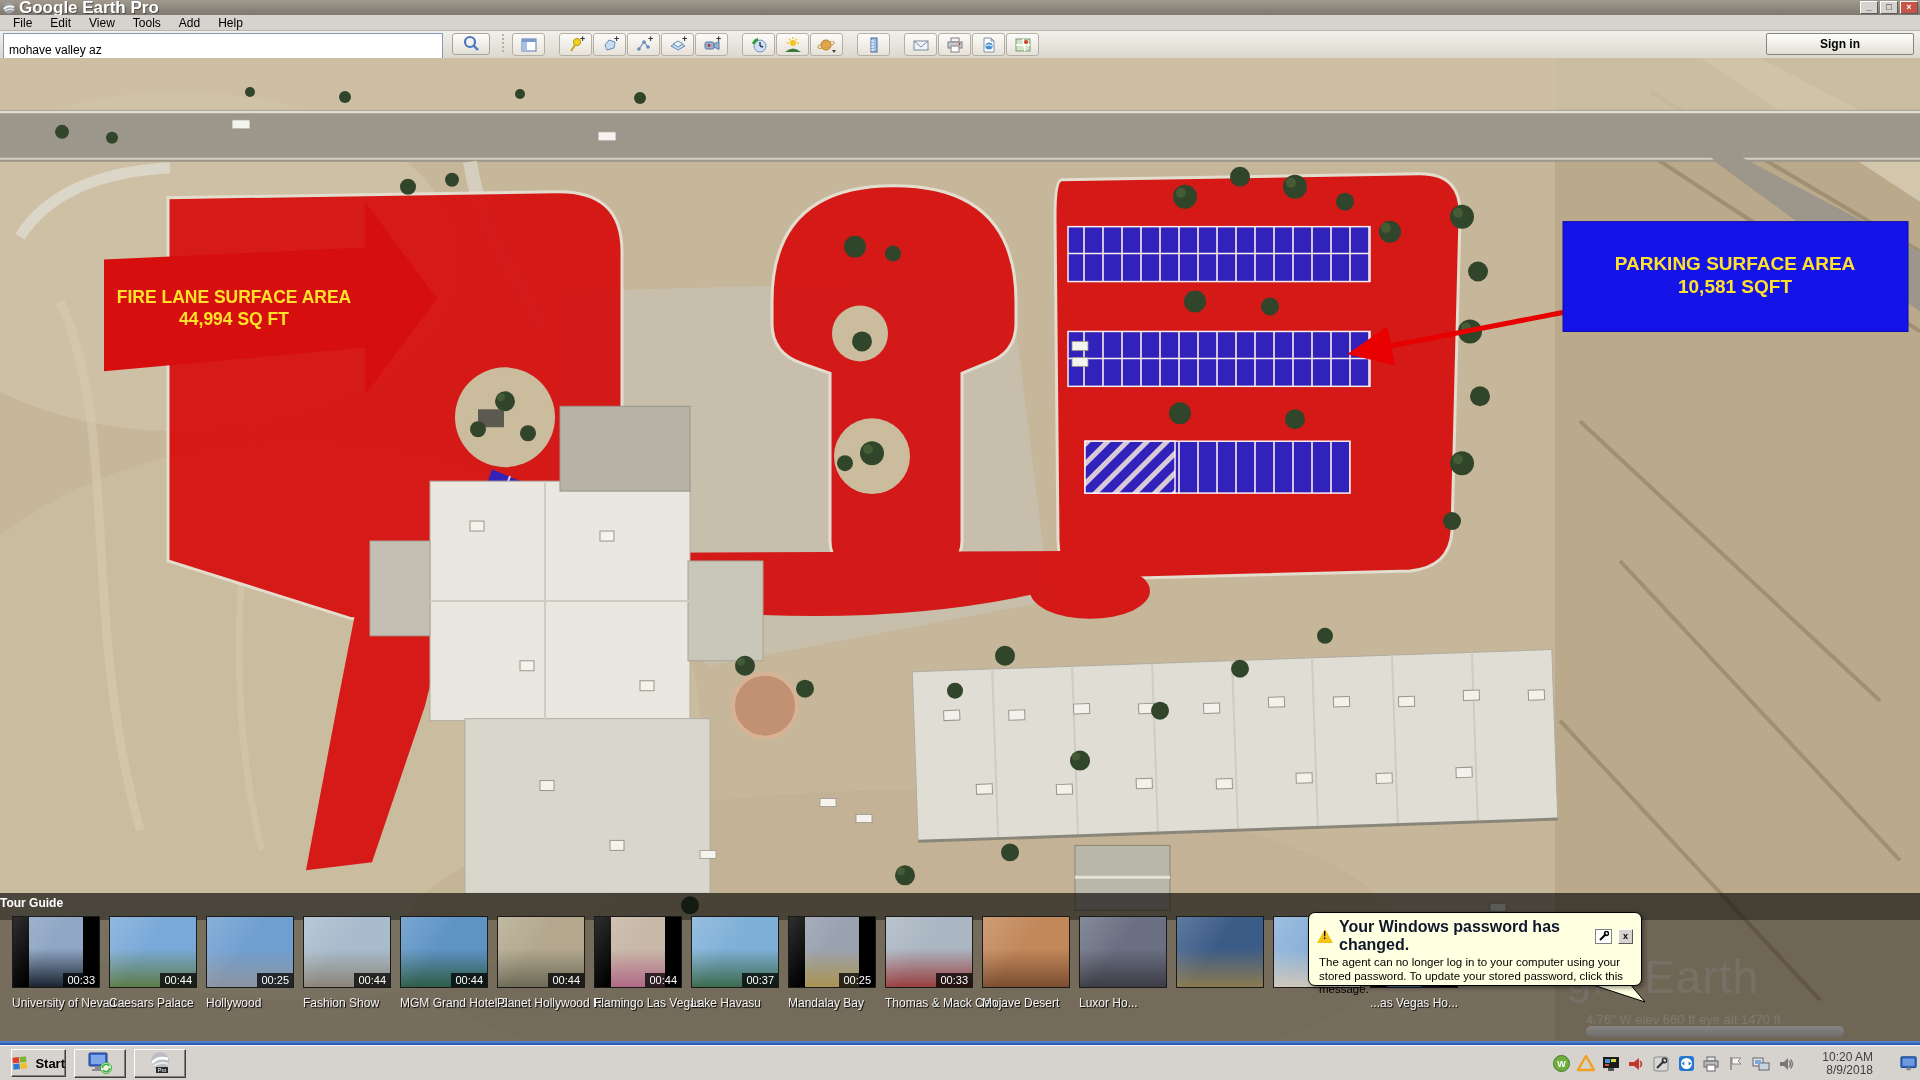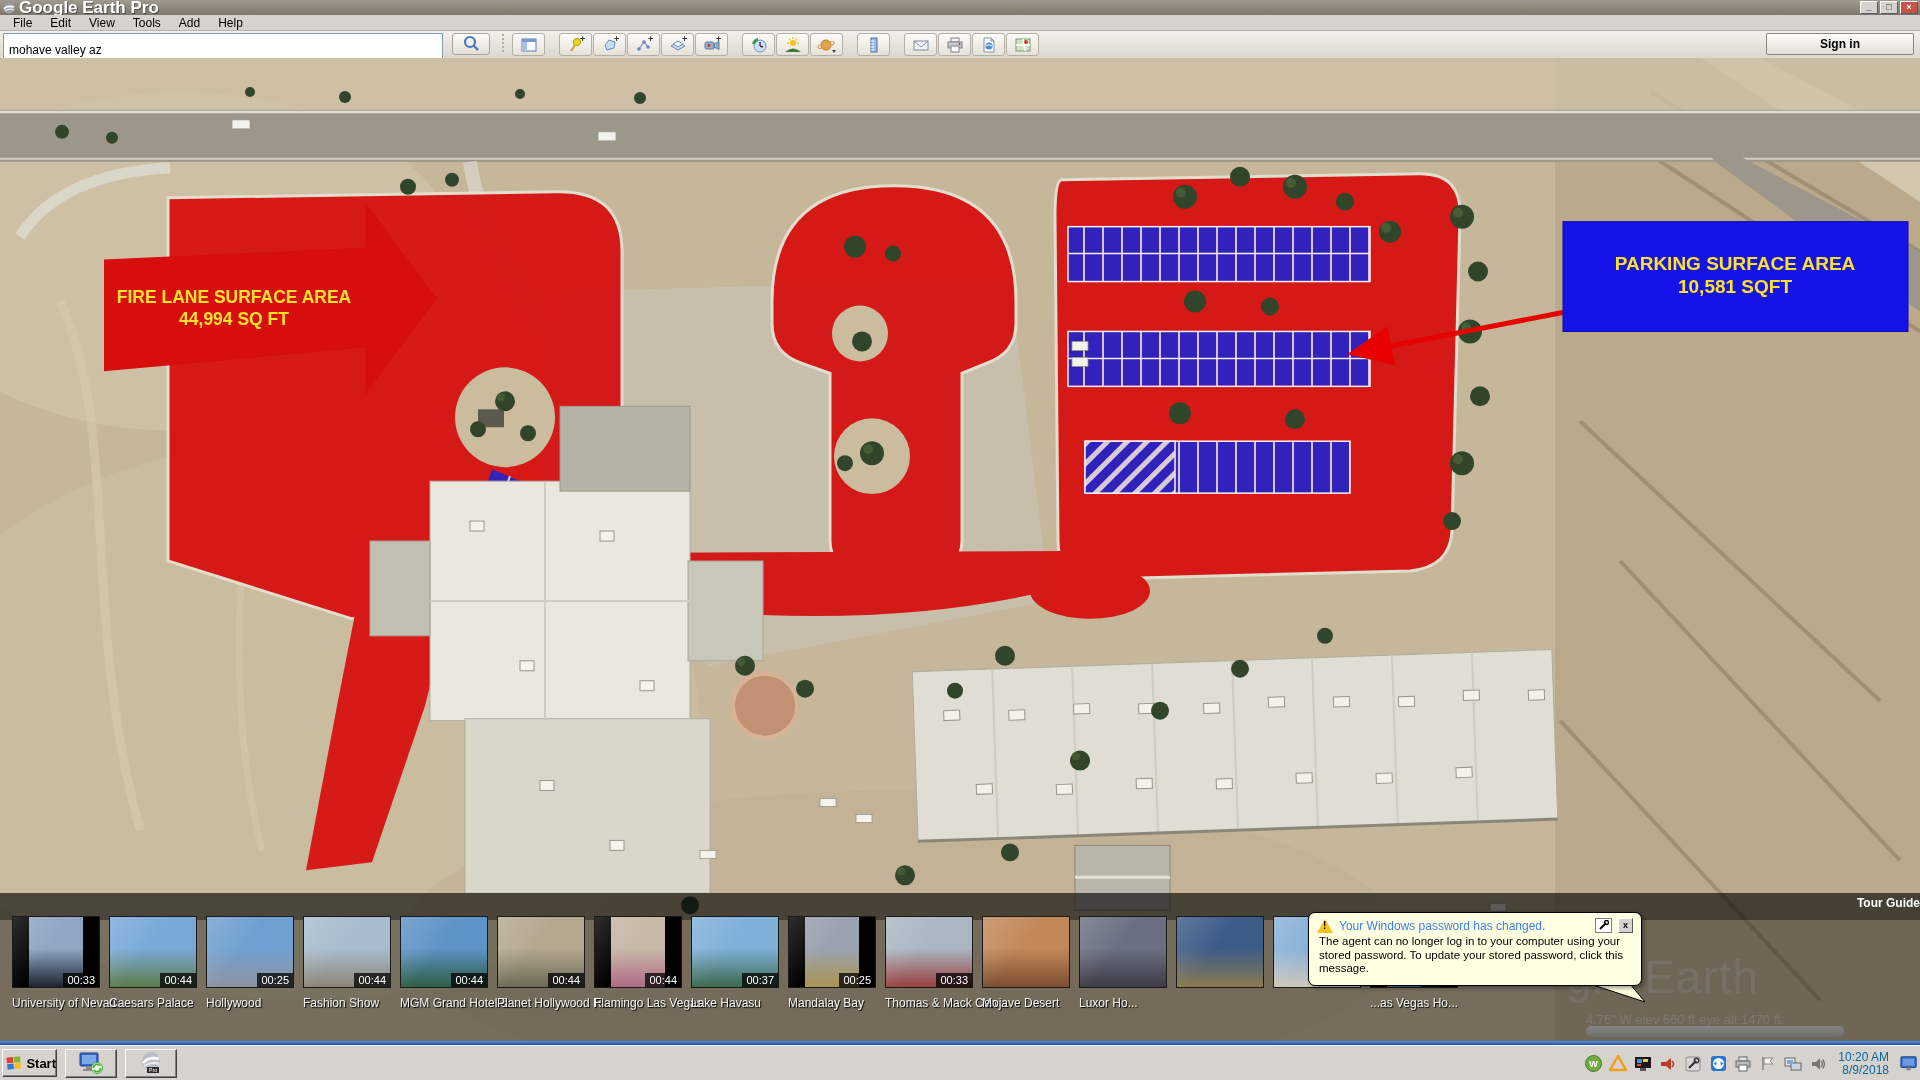--- a/index.html
+++ b/index.html
@@ -53,21 +53,21 @@
   .watermark{position:absolute;left:1566px;top:892px;font-size:46px;color:#cfcfcf;opacity:.45;
     letter-spacing:1px;z-index:1;font-weight:normal;}
   .status-frag{position:absolute;left:1586px;top:954px;font-size:13px;color:#e6e6e6;opacity:.5;
     z-index:1;white-space:nowrap;}
   .status-bar-pill{position:absolute;left:1586px;top:968px;width:258px;height:11px;border-radius:5px;
     background:linear-gradient(#e8e8e8,#b8b8b8);opacity:.85;z-index:1;}
 
   
   .tour{position:absolute;left:0;top:835px;width:1920px;height:152px;z-index:2;
     background:rgba(10,10,10,.42);}
-  .tour-header{height:27px;background:rgba(0,0,0,.38);text-align:right;}
+  .tour-header{height:27px;background:rgba(0,0,0,.38);text-align:left;}
   .tour-title{color:#fff;font-size:12px;font-weight:bold;line-height:17px;}
   .tour-items{position:absolute;left:12px;top:23px;display:flex;gap:21px;}
   .tour-item{width:76px;flex:0 0 auto;}
   .thumb{width:88px;height:72px;background:#000;border:1px solid #1a1a1a;position:relative;overflow:hidden;}
   .photo{width:100%;height:100%;}
   .photo.boxed{width:62%;margin:0 auto;}
   .photo::after{content:"";position:absolute;inset:0;
     background:linear-gradient(125deg,rgba(255,255,255,.18) 0%,rgba(255,255,255,0) 45%);}
   .time-badge{position:absolute;right:0;bottom:0;background:rgba(0,0,0,.75);color:#fff;
     font-size:11px;padding:1px 4px;}
@@ -75,43 +75,43 @@
     text-shadow:1px 1px 1px #000;}
 
   
   .balloon{position:absolute;left:1308px;top:912px;width:334px;height:74px;z-index:10;
     background:var(--balloon-bg);border:1px solid #000;border-radius:7px;
     box-shadow:2px 2px 4px rgba(0,0,0,.4);padding:5px 8px 4px 8px;}
   .balloon-head{display:flex;align-items:center;gap:6px;}
   .warn-tri{width:0;height:0;border-left:8px solid transparent;border-right:8px solid transparent;
     border-bottom:14px solid #f6c21a;position:relative;}
   .warn-tri::after{content:"!";position:absolute;left:-2px;top:1px;font-size:10px;font-weight:bold;color:#000;}
-  .balloon-title{font-size:12px;font-weight:normal;color:#3b82f6;flex:1;}
+  .balloon-title{font-size:16px;font-weight:bold;color:#0f172a;flex:1;}
   .bln-tool{width:17px;height:15px;background:#fff;border:1px solid #808080;display:flex;
     align-items:center;justify-content:center;}
   .bln-close{width:15px;height:15px;background:#d6d3ce;border:1px solid;
     border-color:#fff #5a5a5a #5a5a5a #fff;font-size:9px;line-height:13px;text-align:center;font-weight:bold;}
   .balloon-body{font-size:11.5px;color:#000;line-height:13.5px;margin-top:2px;padding-left:2px;}
   .balloon-tail{position:absolute;left:1585px;top:984px;z-index:9;}
 
   
   .window-edge{position:absolute;left:0;top:1041px;width:1920px;height:4px;
     background:linear-gradient(#5c8ede,#1c4fa0);z-index:3;}
   .taskbar{position:absolute;left:0;top:1045px;width:1920px;height:35px;background:var(--taskbar-bg);
     border-top:1px solid #f5f4f0;display:flex;align-items:center;z-index:20;}
-  .start-btn{margin-left:2px;width:55px;height:28px;background:var(--taskbar-bg);border:1px solid;
+  .start-btn{margin-left:11px;width:55px;height:28px;background:var(--taskbar-bg);border:1px solid;
     border-color:#fff #404040 #404040 #fff;box-shadow:inset -1px -1px 0 #808080;
-    display:flex;align-items:center;justify-content:flex-end;gap:4px;}
+    display:flex;align-items:center;justify-content:space-between;gap:4px;}
   .start-btn .slabel{font-size:13px;font-weight:bold;color:#000;}
   .task-app{margin-left:8px;width:52px;height:29px;background:var(--taskbar-bg);border:1px solid;
     border-color:#fff #404040 #404040 #fff;box-shadow:inset -1px -1px 0 #808080;
     display:flex;align-items:center;justify-content:center;}
   .tray{position:absolute;right:2px;top:0;height:35px;display:flex;align-items:center;gap:7px;}
   .tray-icon{width:18px;height:18px;display:flex;align-items:center;justify-content:center;}
-  .tray-clock{text-align:right;font-size:12px;line-height:13px;color:#0369a1;margin:0 4px;}
+  .tray-clock{text-align:right;font-size:12px;line-height:13px;color:#404040;margin:0 20px;}
 </style>
 </head>
 <body>
 
 <div class="screen">
 
   <div class="titlebar">
     <svg class="ticon" viewBox="0 0 12 12">
       <circle cx="6" cy="6" r="5.5" fill="#9aa0a8"></circle>
       <path d="M1,7 Q4,3 11,5" stroke="#fff" stroke-width="1.6" fill="none"></path>

